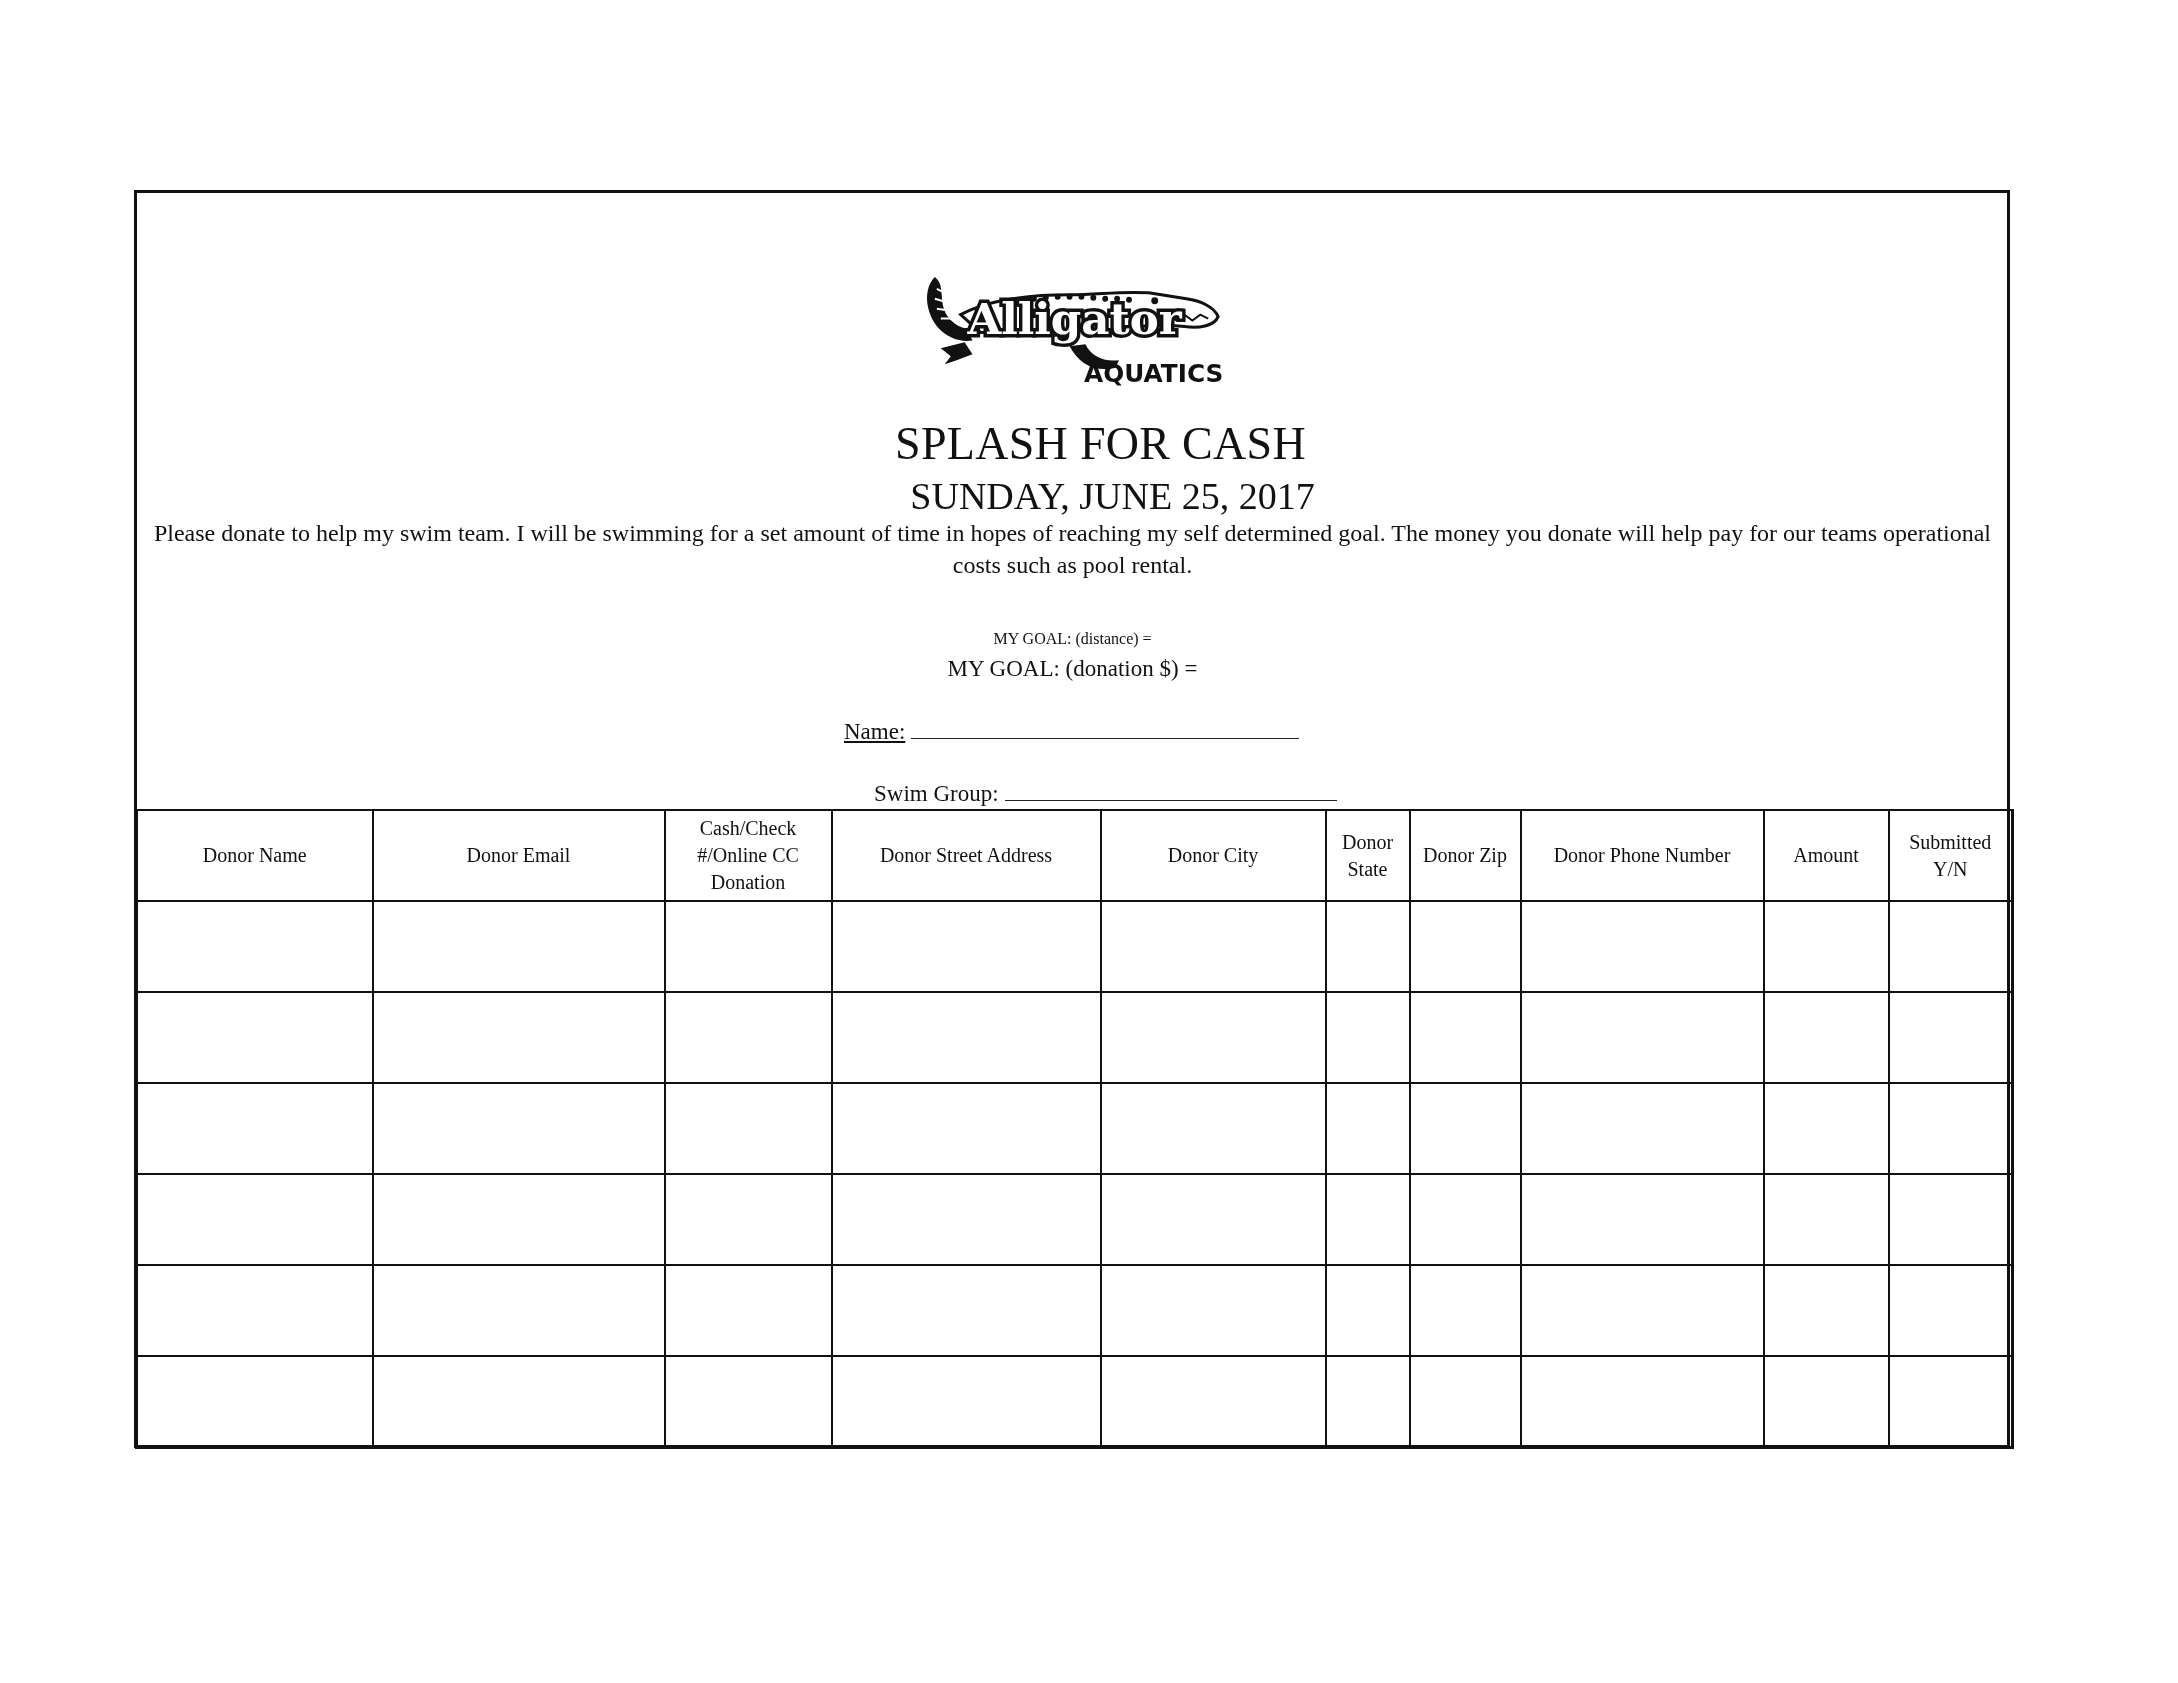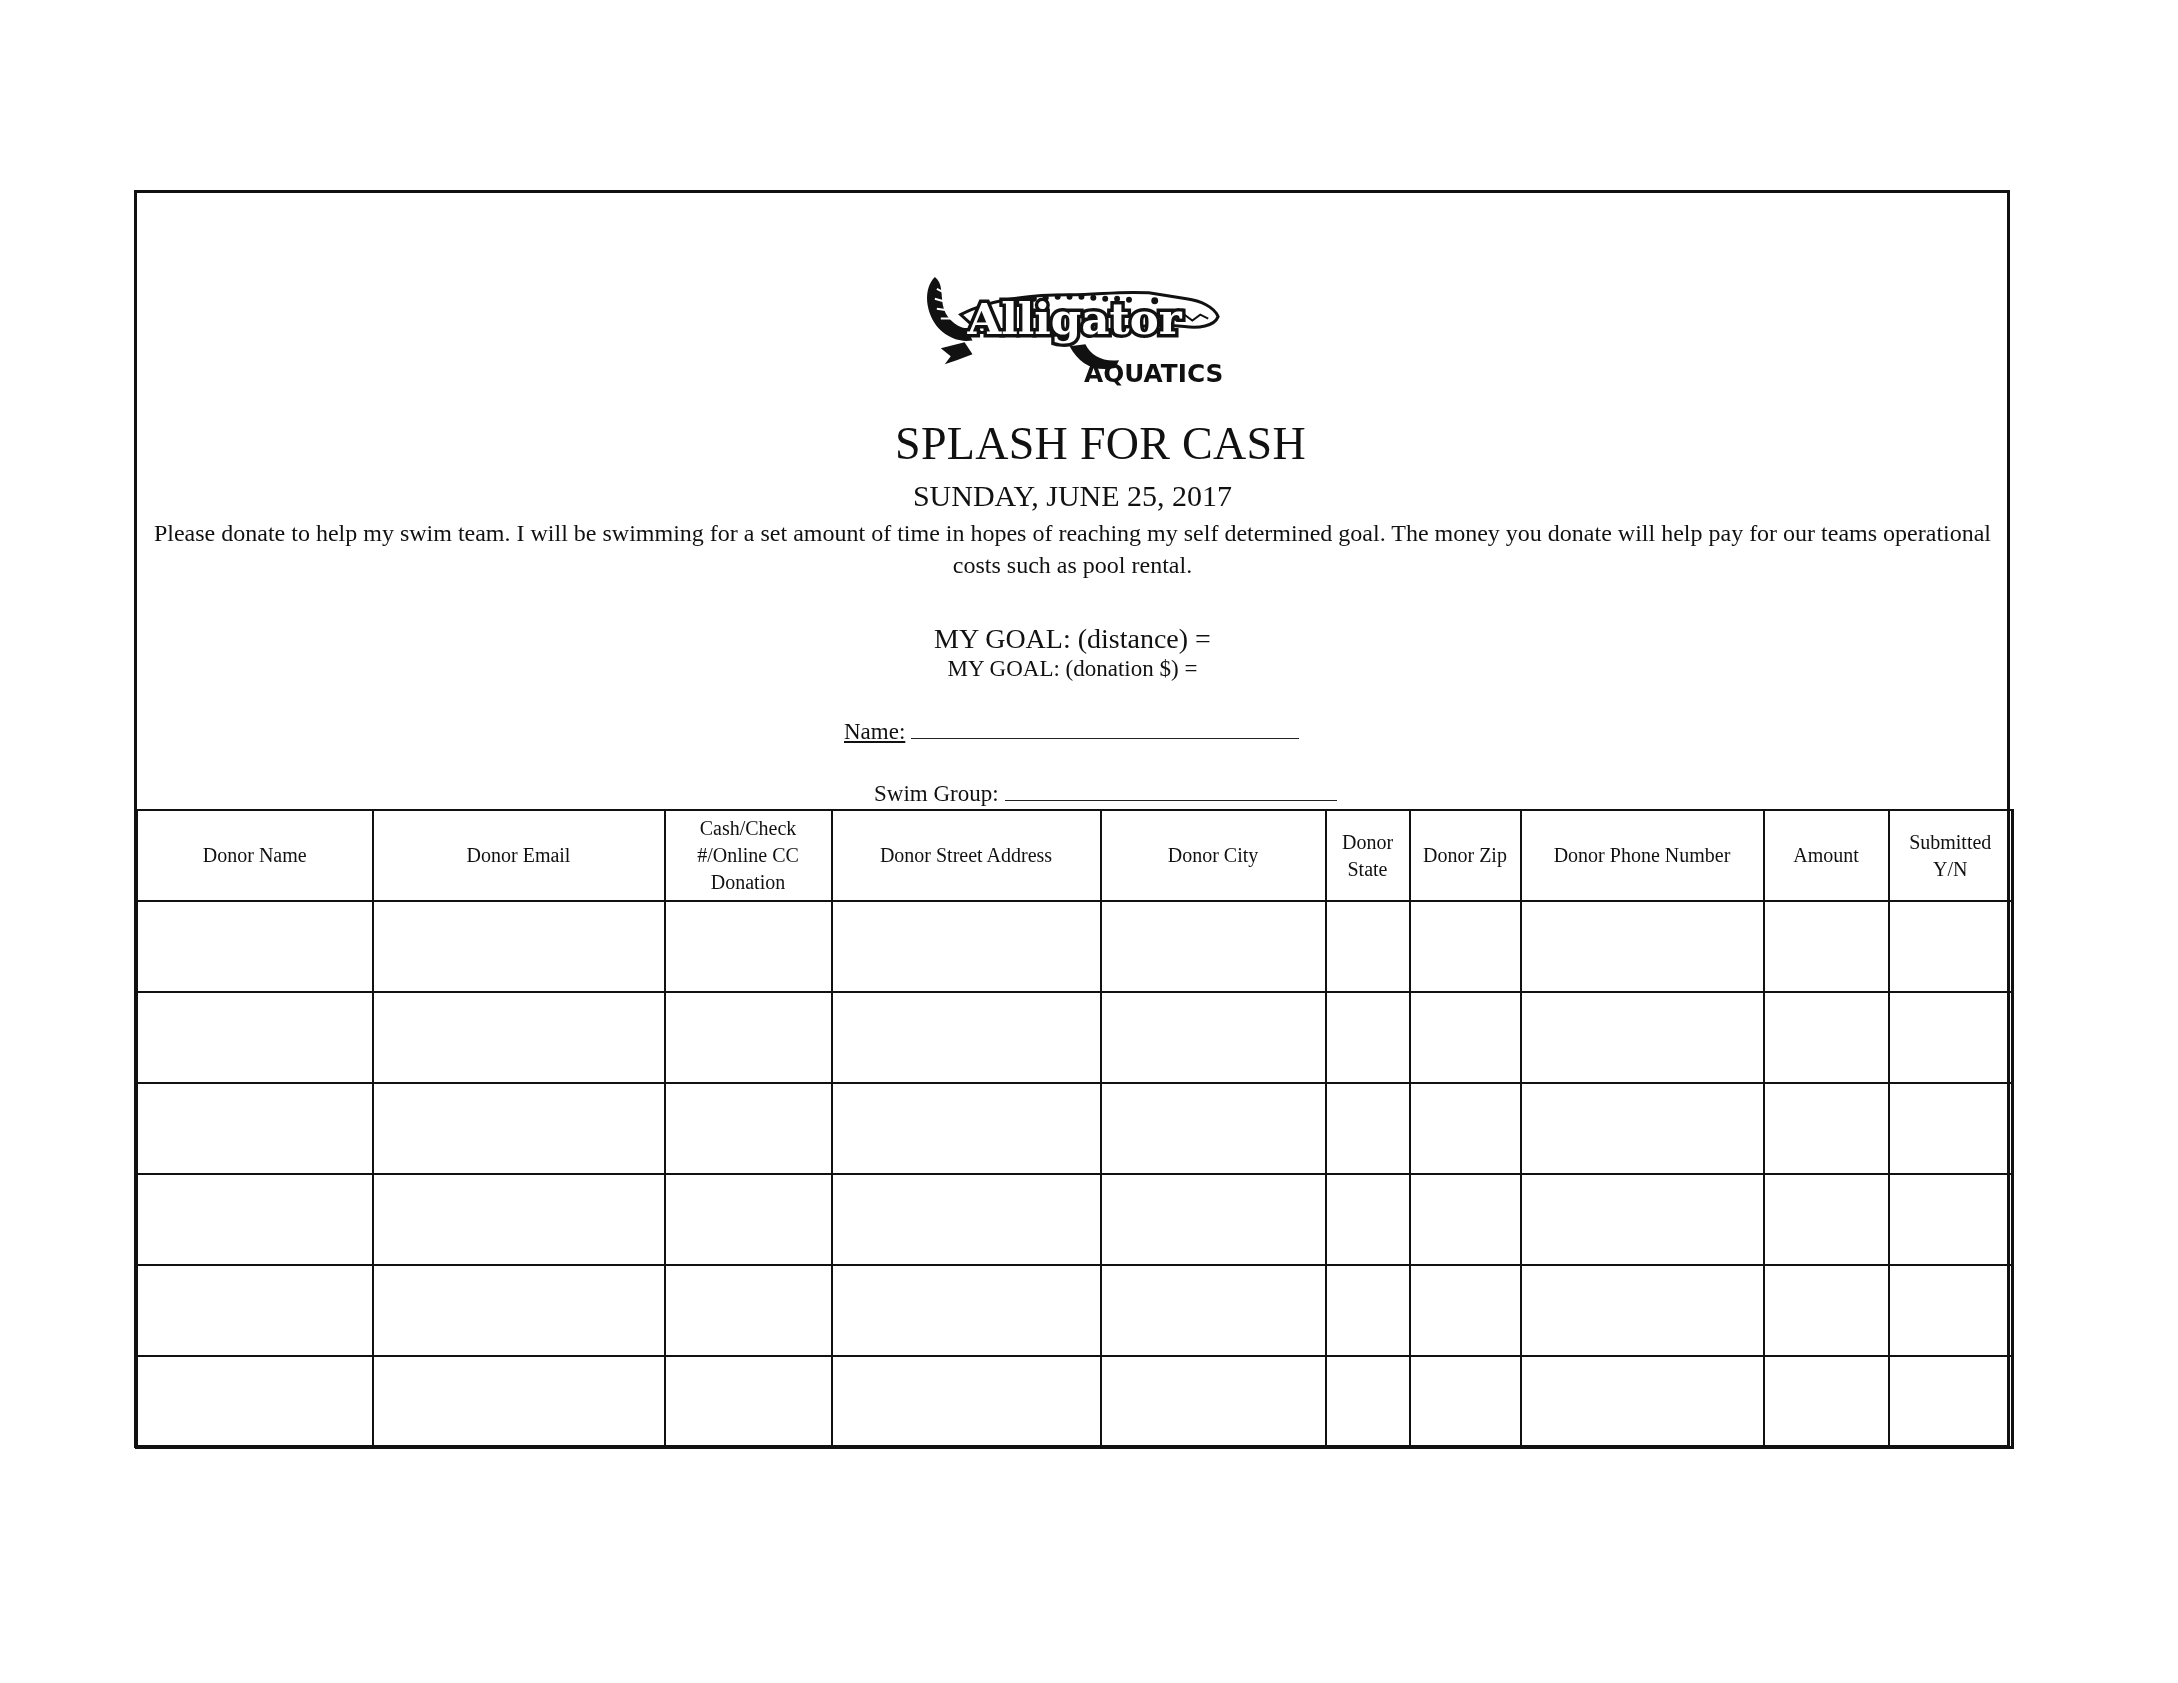--- a/index.html
+++ b/index.html
@@ -40,33 +40,34 @@
     }
     .title {
       top: 416px;
       font-size: 46px;
       line-height: 55px;
       letter-spacing: 0.3px;
       padding-left: 28px;
     }
     .date {
       top: 477px;
-      font-size: 30px;
+      font-size: 38px;
       line-height: 38px;
+      padding-left: 40px;
     }
     .desc {
       position: absolute;
       left: 149px;
       width: 1847px;
       top: 517px;
       font-size: 24px;
       line-height: 32px;
       text-align: center;
     }
-    .goal1 { top: 624px; font-size: 28px; line-height: 30px; }
+    .goal1 { top: 624px; font-size: 16px; line-height: 30px; }
     .goal2 { top: 654px; font-size: 23px; line-height: 30px; }
     .field-line {
       position: absolute;
       font-size: 23px;
       line-height: 30px;
       white-space: nowrap;
     }
     .name-line { left: 844px; top: 717px; text-decoration: underline; }
     .group-line { left: 838px; top: 779px; margin-left: 36px; }
     .blank {

